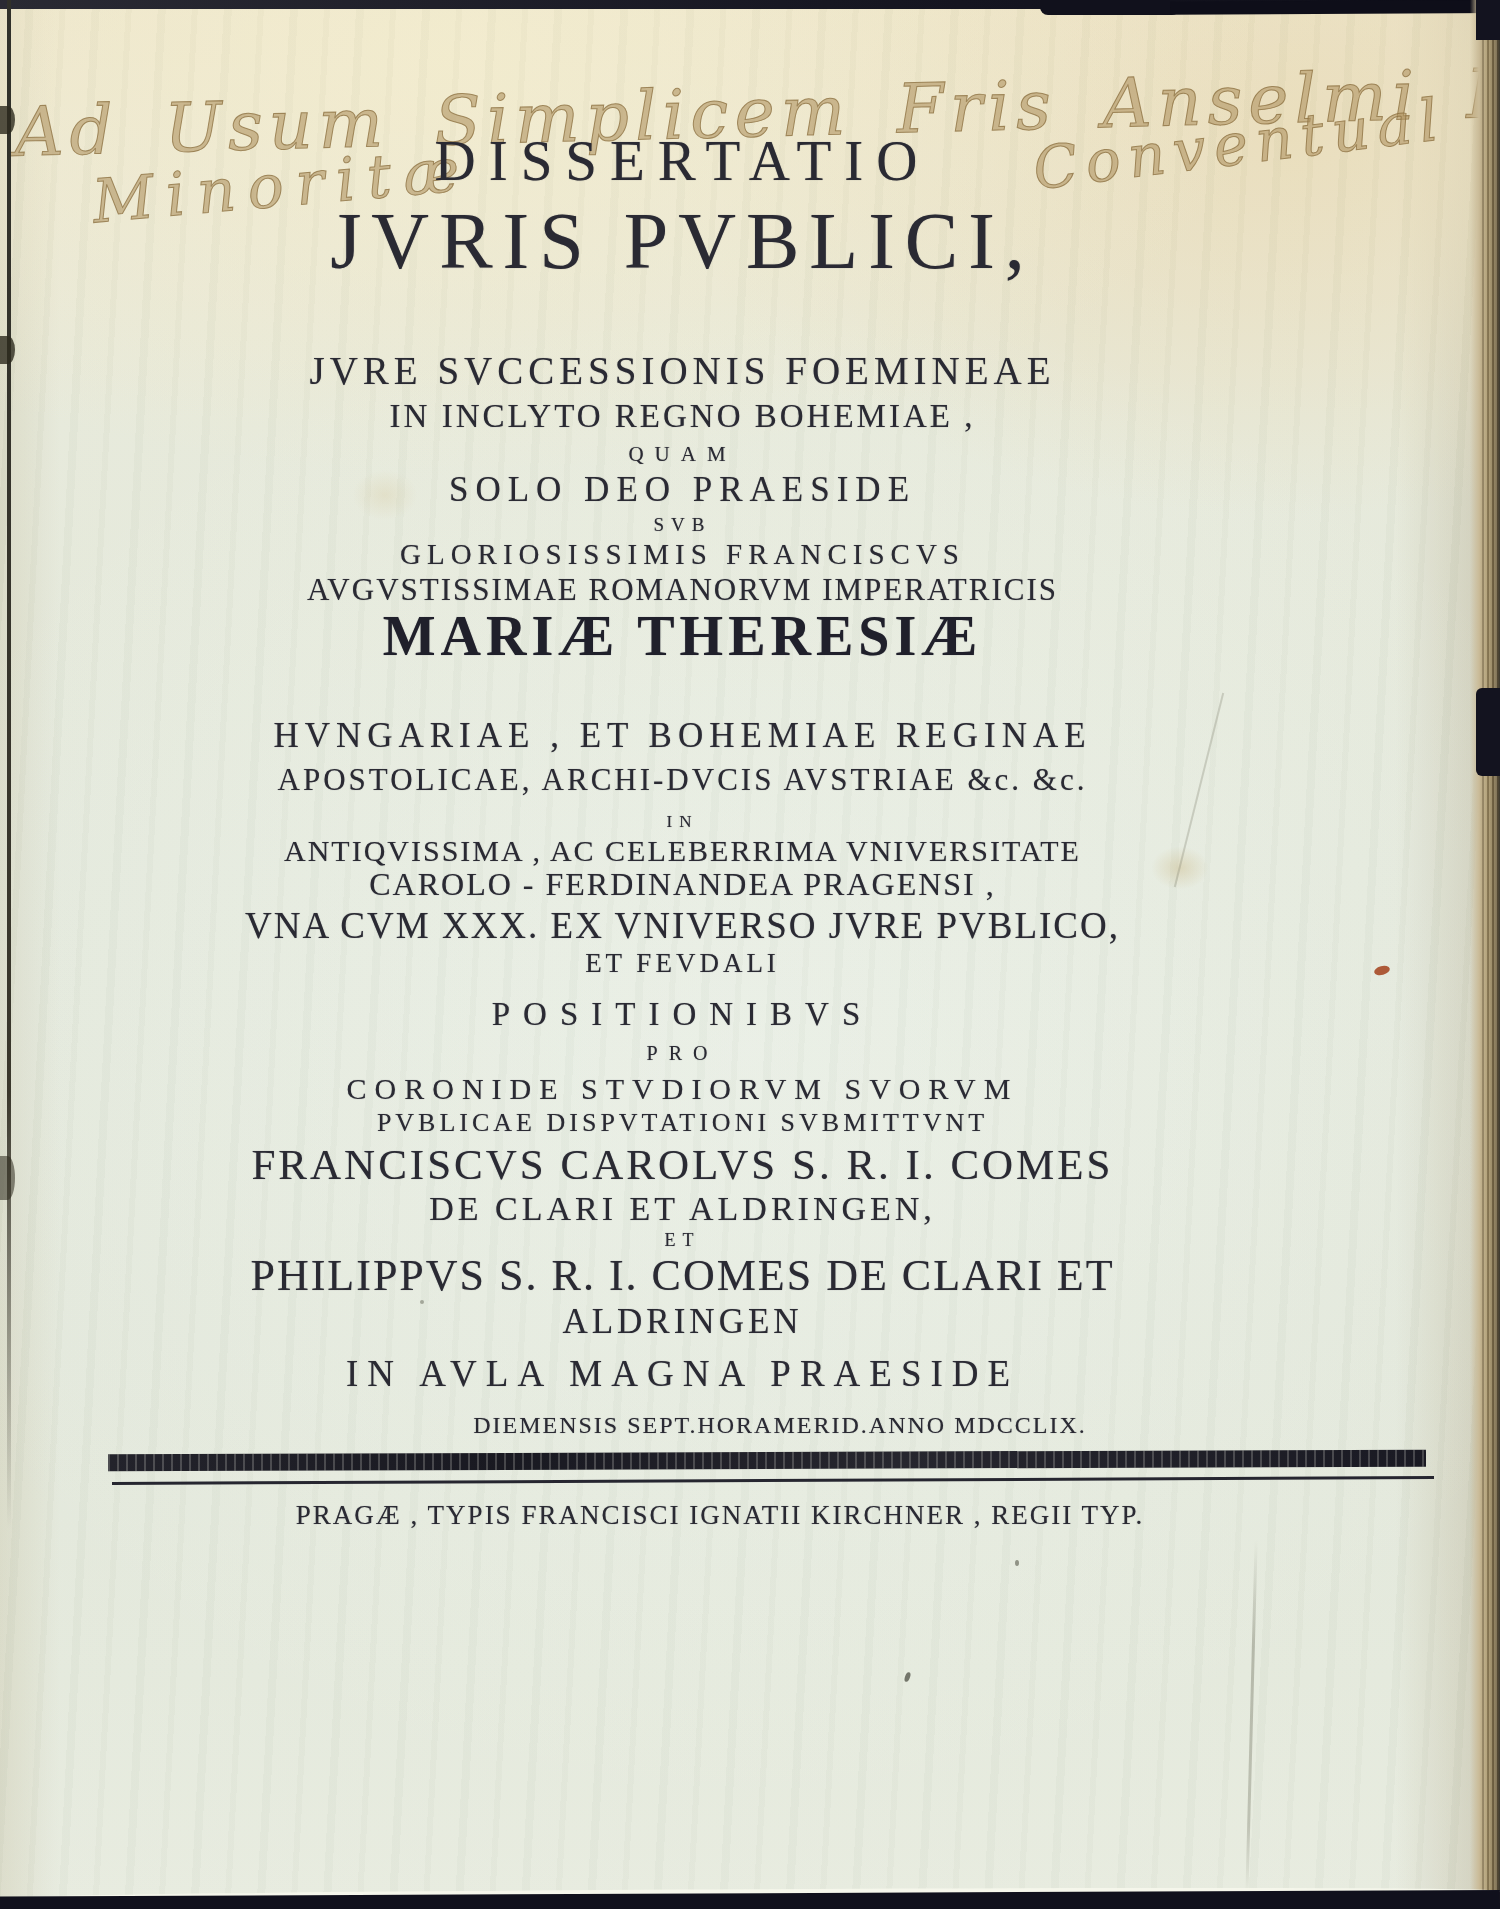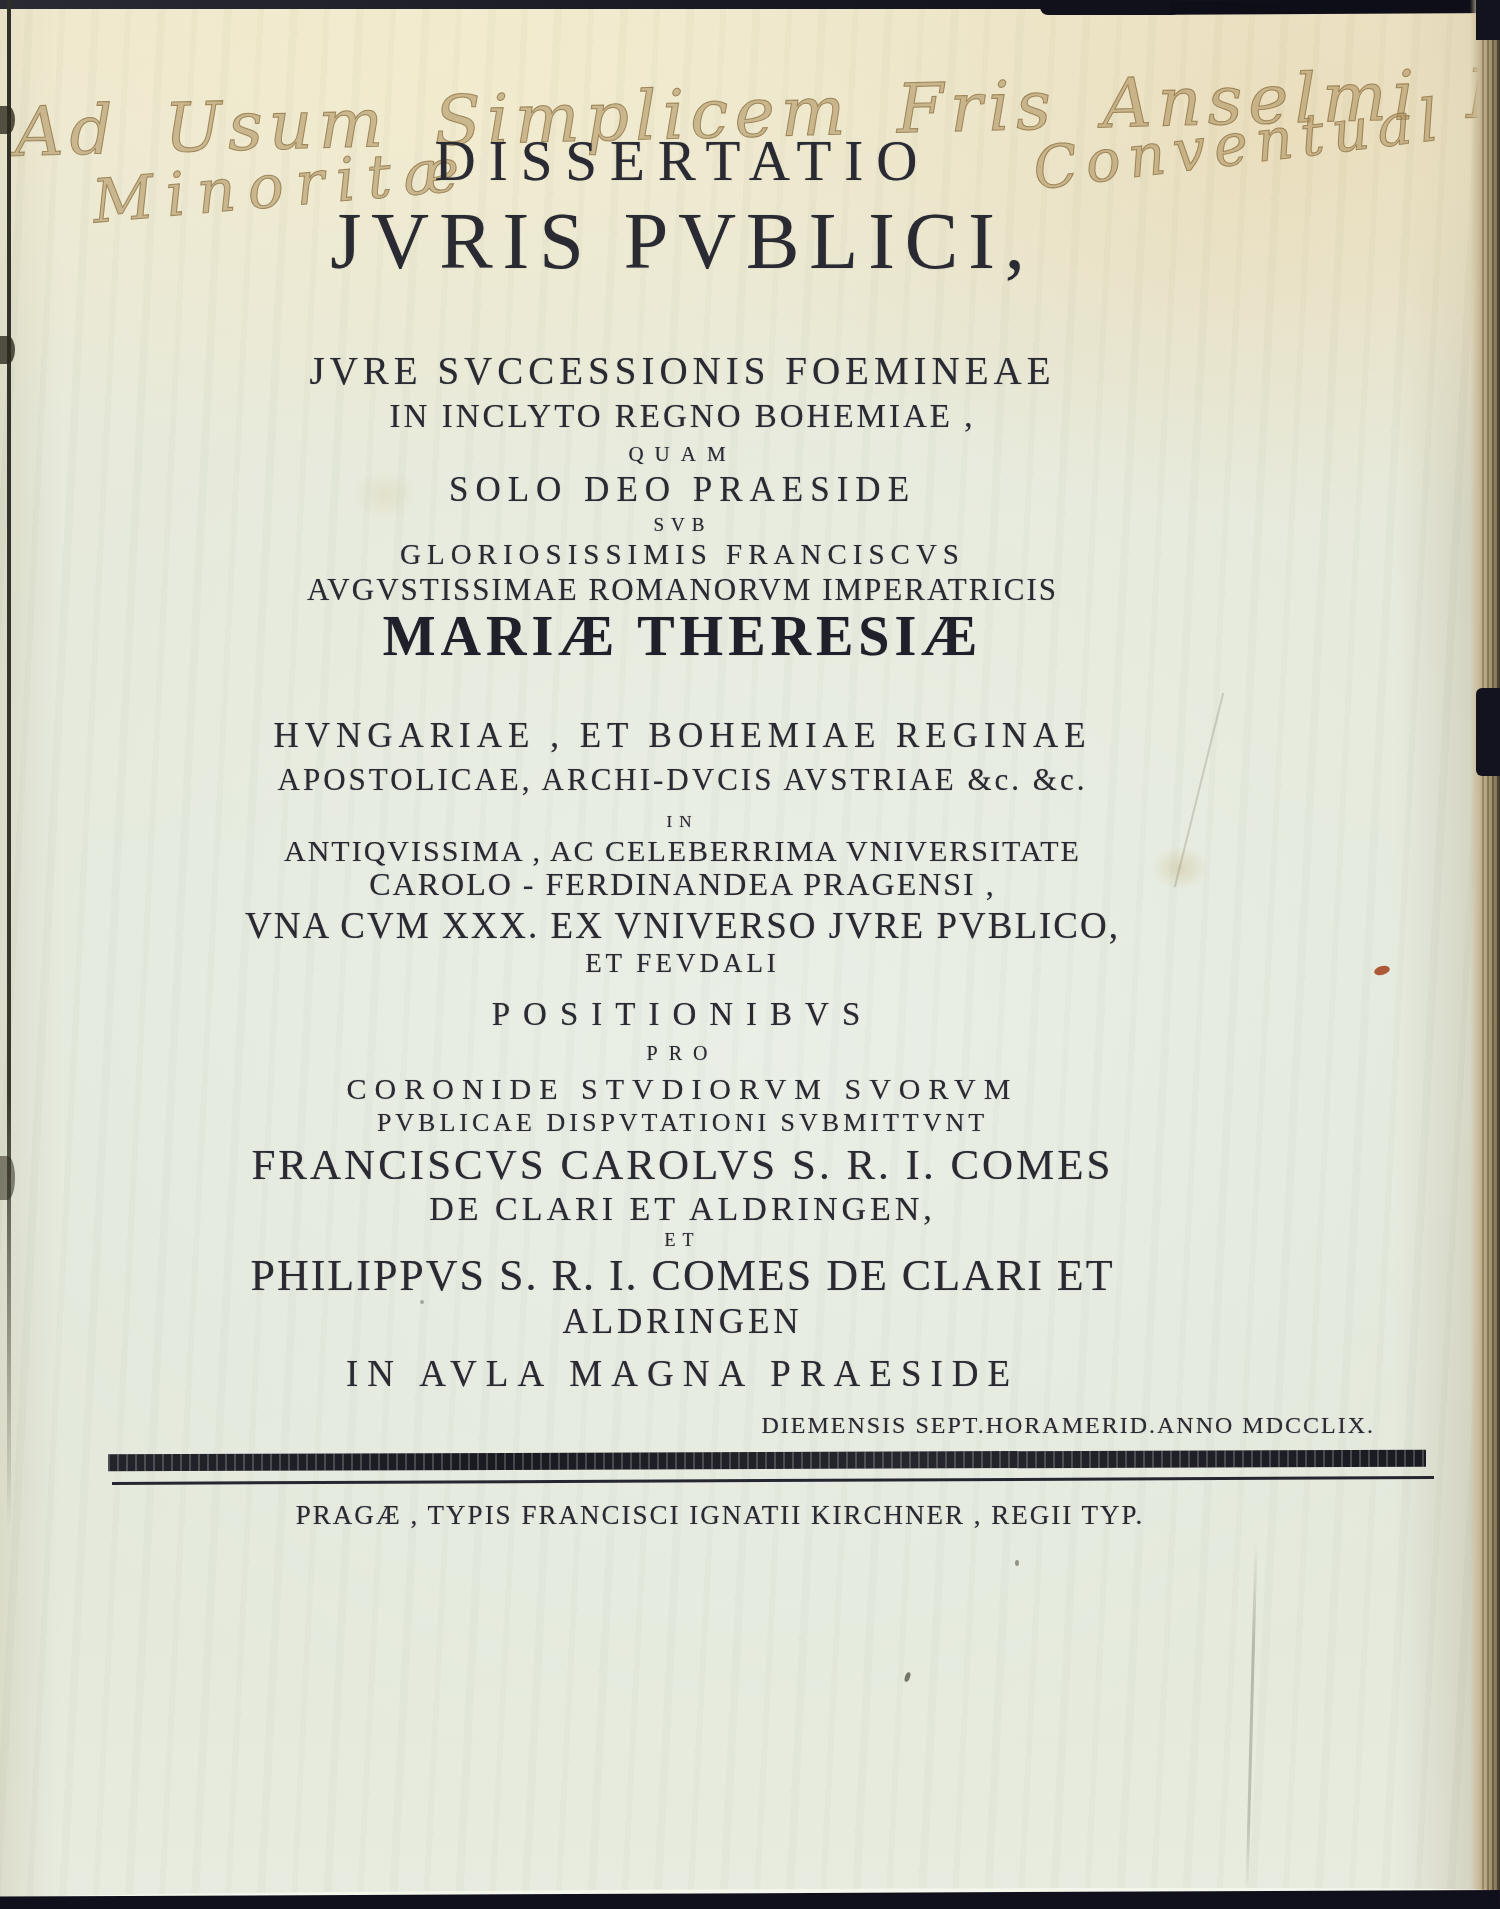--- a/index.html
+++ b/index.html
@@ -41,21 +41,21 @@
   .l-positionibus{top:996px;font-size:33px;letter-spacing:13px;}
   .l-pro{top:1042px;font-size:20px;letter-spacing:11px;}
   .l-coronide{top:1072px;font-size:30px;letter-spacing:8px;}
   .l-publicae{top:1108px;font-size:26px;letter-spacing:4px;}
   .l-franciscus{top:1140px;font-size:43px;letter-spacing:3px;}
   .l-declari{top:1190px;font-size:34px;letter-spacing:4px;}
   .l-et{top:1230px;font-size:18px;letter-spacing:7px;}
   .l-philippus{top:1250px;font-size:44px;letter-spacing:2px;}
   .l-aldringen{top:1302px;font-size:35px;letter-spacing:4px;}
   .l-aula{top:1352px;font-size:37px;letter-spacing:9px;}
-  .date-row{position:absolute;left:185px;top:1412px;width:1190px;display:flex;justify-content:flex-end;
+  .date-row{position:absolute;left:185px;top:1412px;width:1190px;display:flex;justify-content:center;
       font-size:24px;letter-spacing:2px;color:#2a2a33;text-shadow:0 0 1px rgba(40,40,55,.45);}
   .rule-thick{position:absolute;left:108px;top:1452px;width:1318px;height:17px;transform:rotate(-0.2deg);
       background:
         repeating-linear-gradient(90deg, rgba(235,235,225,.22) 0 2px, rgba(235,235,225,0) 2px 9px),
         linear-gradient(90deg,#23232b 0%,#191921 30%,#26262e 60%,#1a1a23 100%);}
   .rule-thin{position:absolute;left:112px;top:1479px;width:1322px;height:3px;background:#262630;transform:rotate(-0.25deg);}
   .l-imprint{left:75px;width:1290px;top:1500px;font-size:27px;letter-spacing:2px;}
   
   .hw{position:absolute;font-family:"DejaVu Serif","Liberation Serif",serif;font-style:italic;white-space:nowrap;
       color:rgba(176,148,98,.6);-webkit-text-stroke:1px rgba(138,110,62,.75);}

